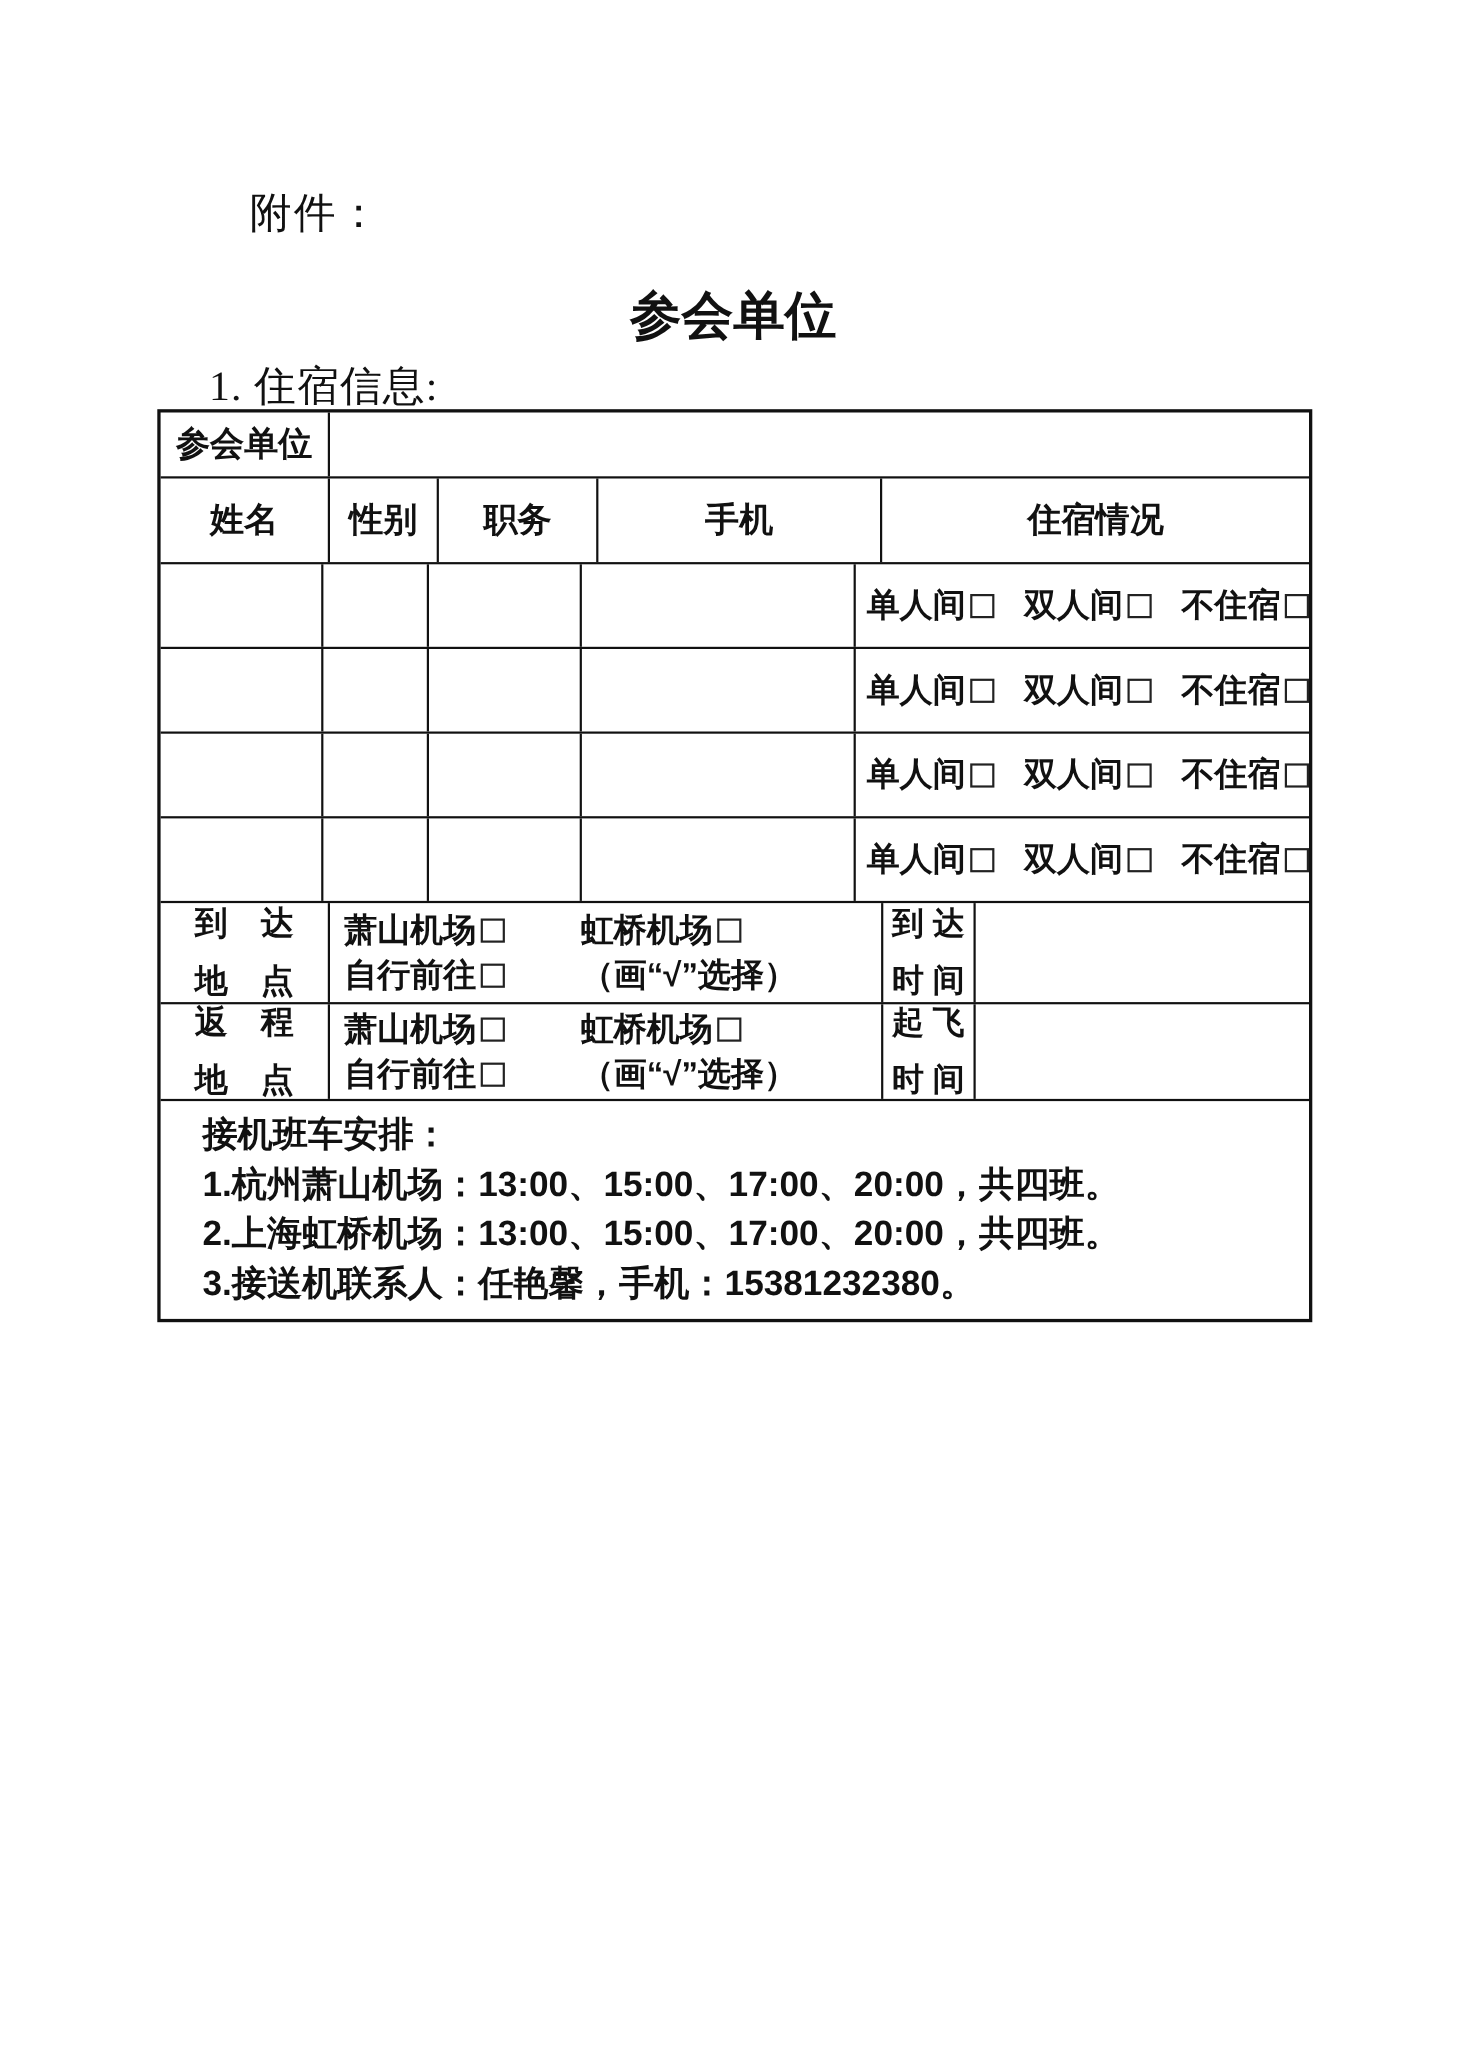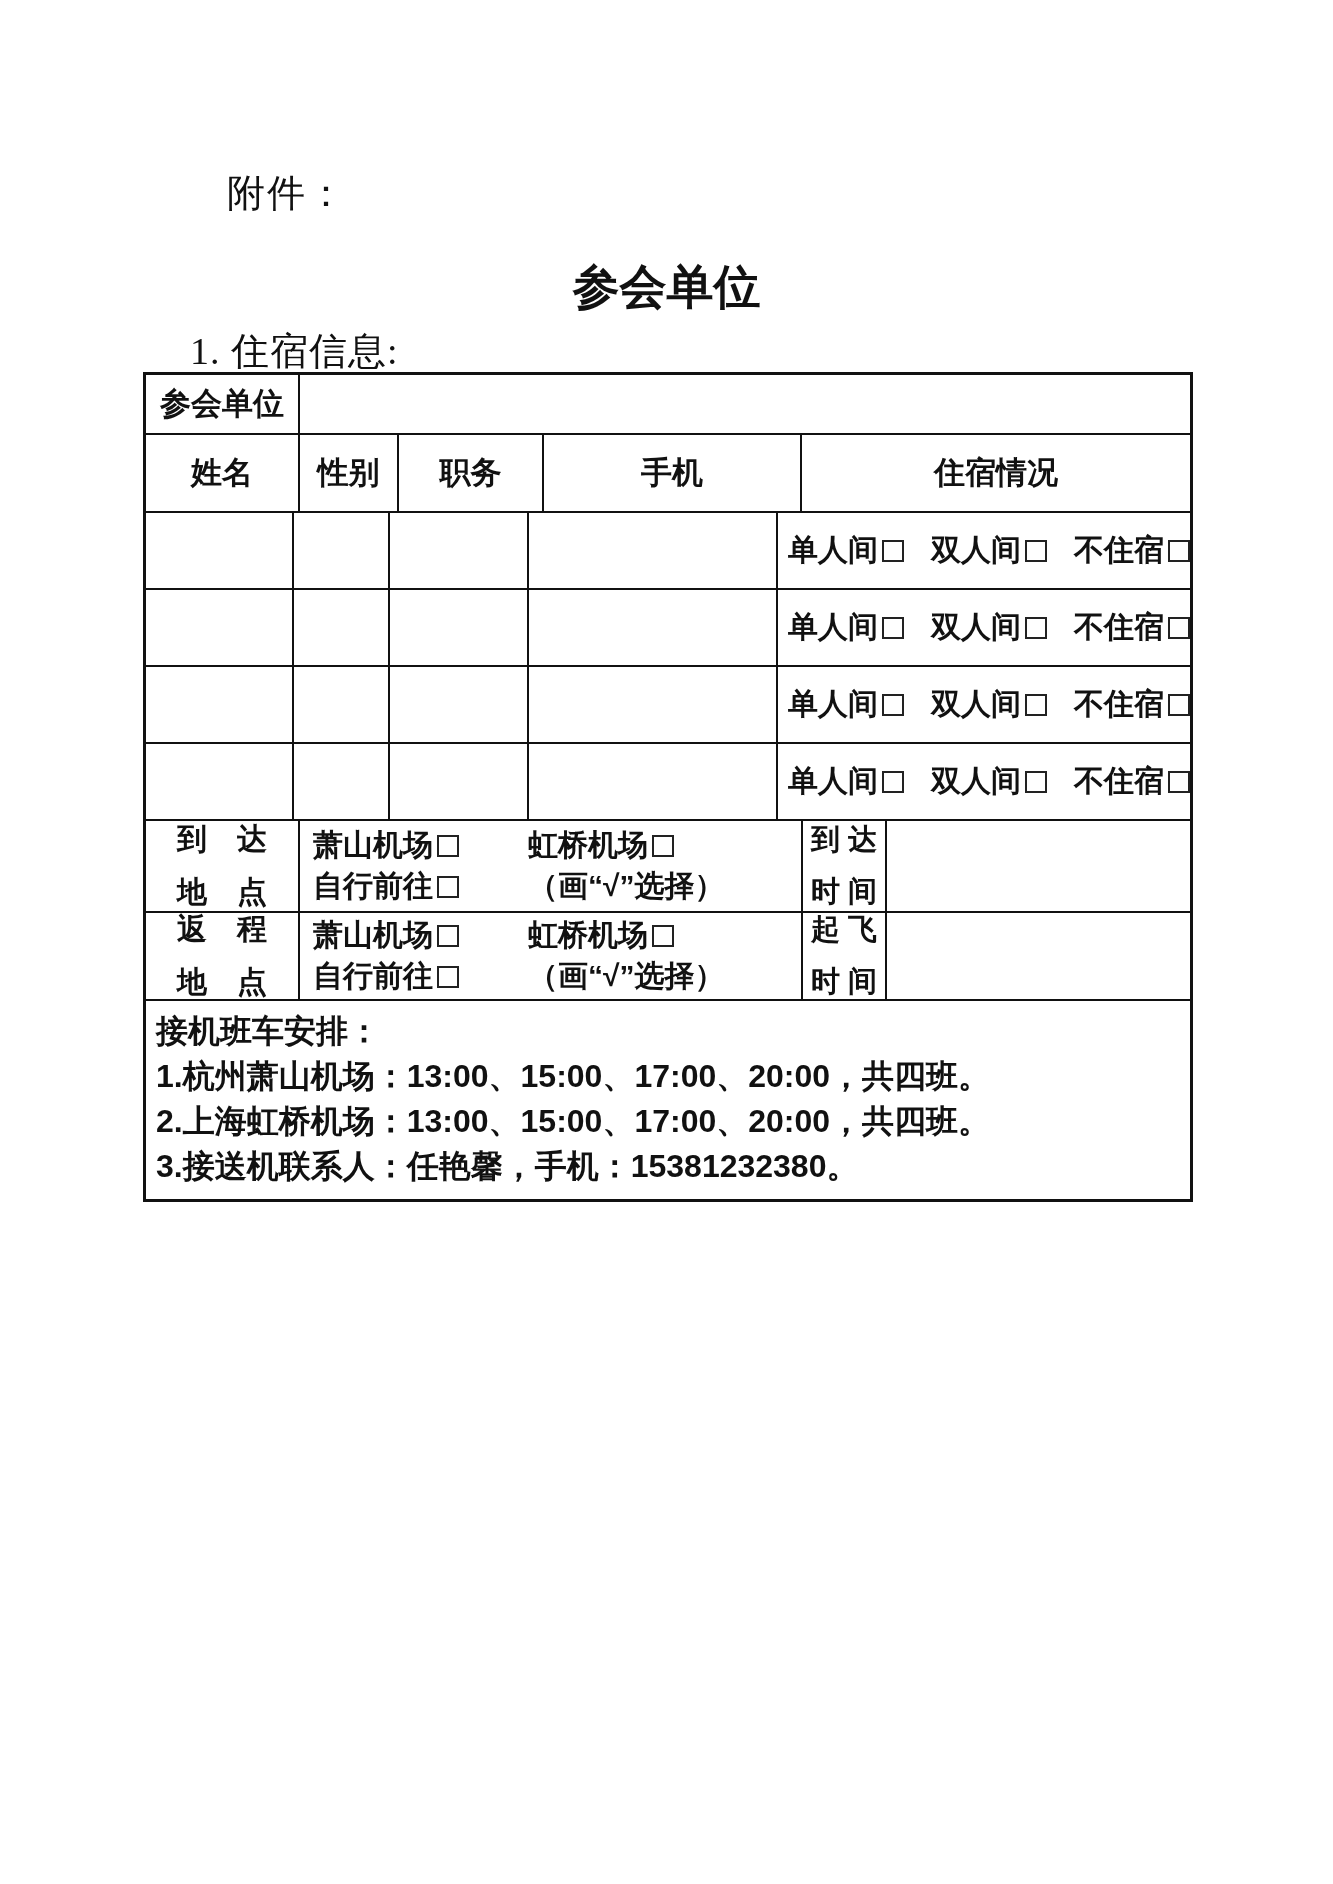--- a/index.html
+++ b/index.html
@@ -41,21 +41,21 @@
   }
   .form-table {
     position: absolute;
     left: 143px;
     top: 372px;
     width: 1050px;
     border: 3px solid #111;
     background: #fff;
   }
   .trow { display: flex; border-bottom: 2px solid #111; }
-  .trow:last-child { border-bottom: none; }
+  .trow:last-child { border-bottom: none; margin-left: 28px; }
   .cell {
     border-right: 2px solid #111;
     display: flex;
     align-items: center;
     justify-content: center;
     font-weight: bold;
     font-size: 31px;
   }
   .cell:last-child { border-right: none; text-align: right; }
   .c1 { width: 154px; }

